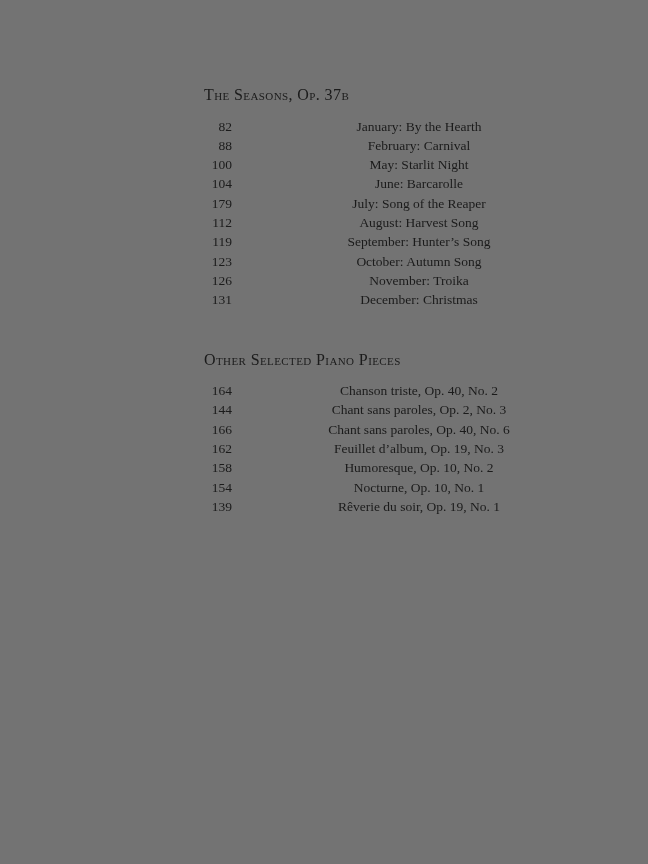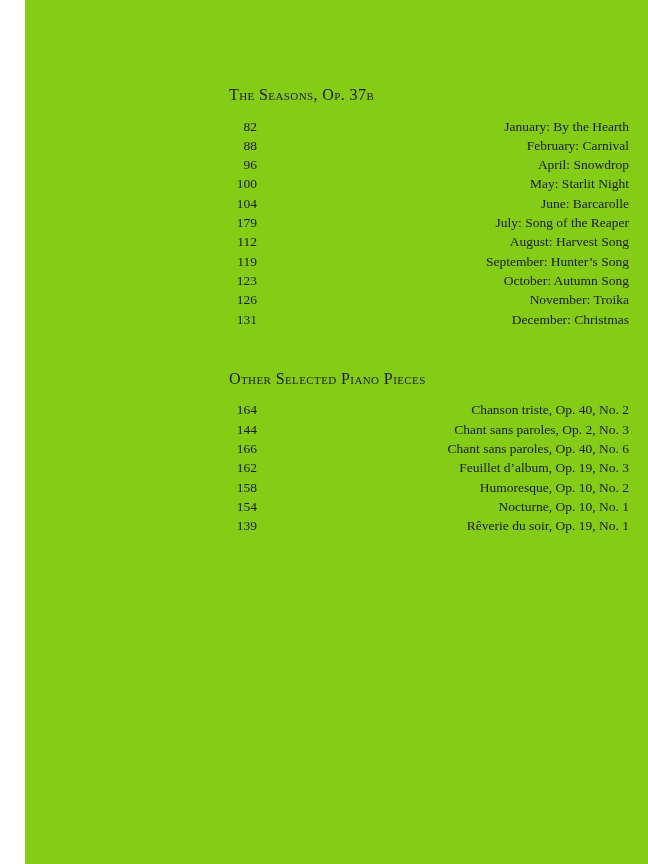--- a/index.html
+++ b/index.html
@@ -11,22 +11,21 @@
     position: relative;
     width: 648px;
     height: 864px;
     font-family: "Liberation Serif", serif;
     color: #1b1b1b;
     overflow: hidden;
   }
   .page {
     position: absolute;
     inset: 0;
-    background: #84cc16;
-    margin-left: 25px;
+    background: #737373;
   }
   .content {
     position: absolute;
     left: 204px;
     top: 86px;
     width: 400px;
   }
   .toc-section { margin: 0; }
   .toc-section + .toc-section { margin-top: 41px; }
   .section-heading {
@@ -40,45 +39,41 @@
   .entries { display: block; }
   .toc-row {
     display: grid;
     grid-template-columns: 28px auto;
     column-gap: 2px;
     font-size: 13.5px;
     line-height: 19.3px;
     white-space: nowrap;
   }
   .num { text-align: right; }
-  .title { text-align: right; }
+  .title { text-align: center; }
 </style>
 </head>
 <body>
 
 <div class="page">
   <div class="content">
   <section class="toc-section">
     <h2 class="section-heading">The Seasons, Op. 37b</h2>
     <div class="entries">
   <div class="toc-row">
     <span class="num">82</span>
     <span class="title">January: By the Hearth</span>
   </div>
 
   <div class="toc-row">
     <span class="num">88</span>
     <span class="title">February: Carnival</span>
   </div>
 
 
-  <div class="toc-row">
-    <span class="num">96</span>
-    <span class="title">April: Snowdrop</span>
-  </div>
 
   <div class="toc-row">
     <span class="num">100</span>
     <span class="title">May: Starlit Night</span>
   </div>
 
   <div class="toc-row">
     <span class="num">104</span>
     <span class="title">June: Barcarolle</span>
   </div>

